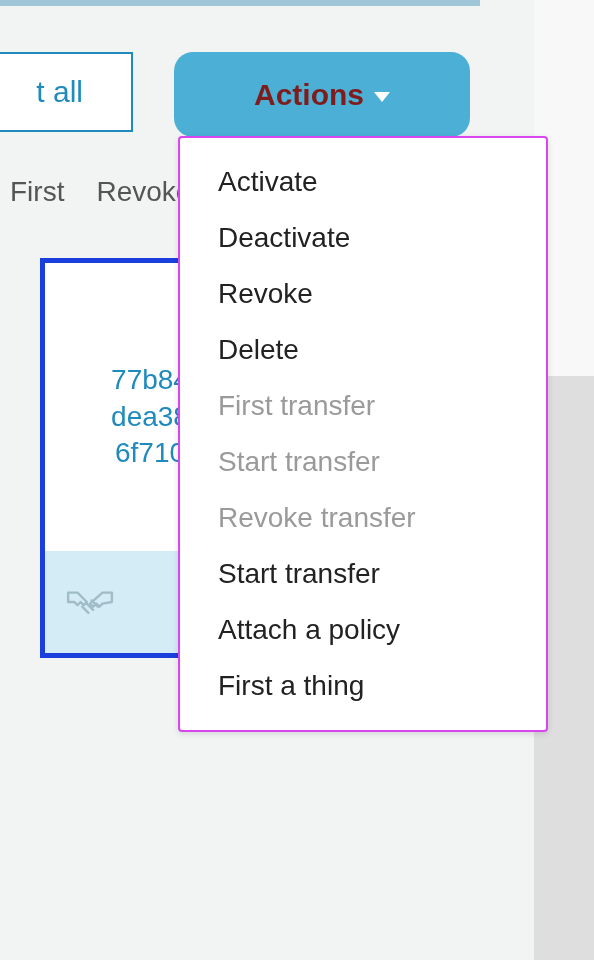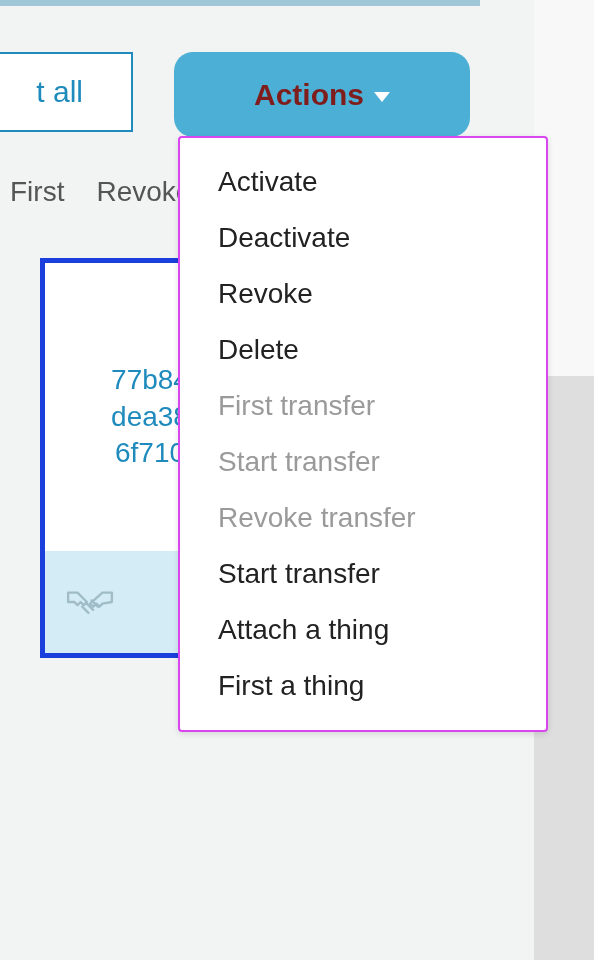--- a/index.html
+++ b/index.html
@@ -213,17 +213,17 @@
 
   <div class="dropdown">
     <div class="dropdown-item">Activate</div>
     <div class="dropdown-item">Deactivate</div>
     <div class="dropdown-item">Revoke</div>
     <div class="dropdown-item">Delete</div>
     <div class="dropdown-item disabled">First transfer</div>
     <div class="dropdown-item disabled">Start transfer</div>
     <div class="dropdown-item disabled">Revoke transfer</div>
     <div class="dropdown-item">Start transfer</div>
-    <div class="dropdown-item">Attach a thing</div>
+    <div class="dropdown-item">Attach a policy</div>
     <div class="dropdown-item">First a thing</div>
   </div>
 
 </div>
 
 </body></html>

